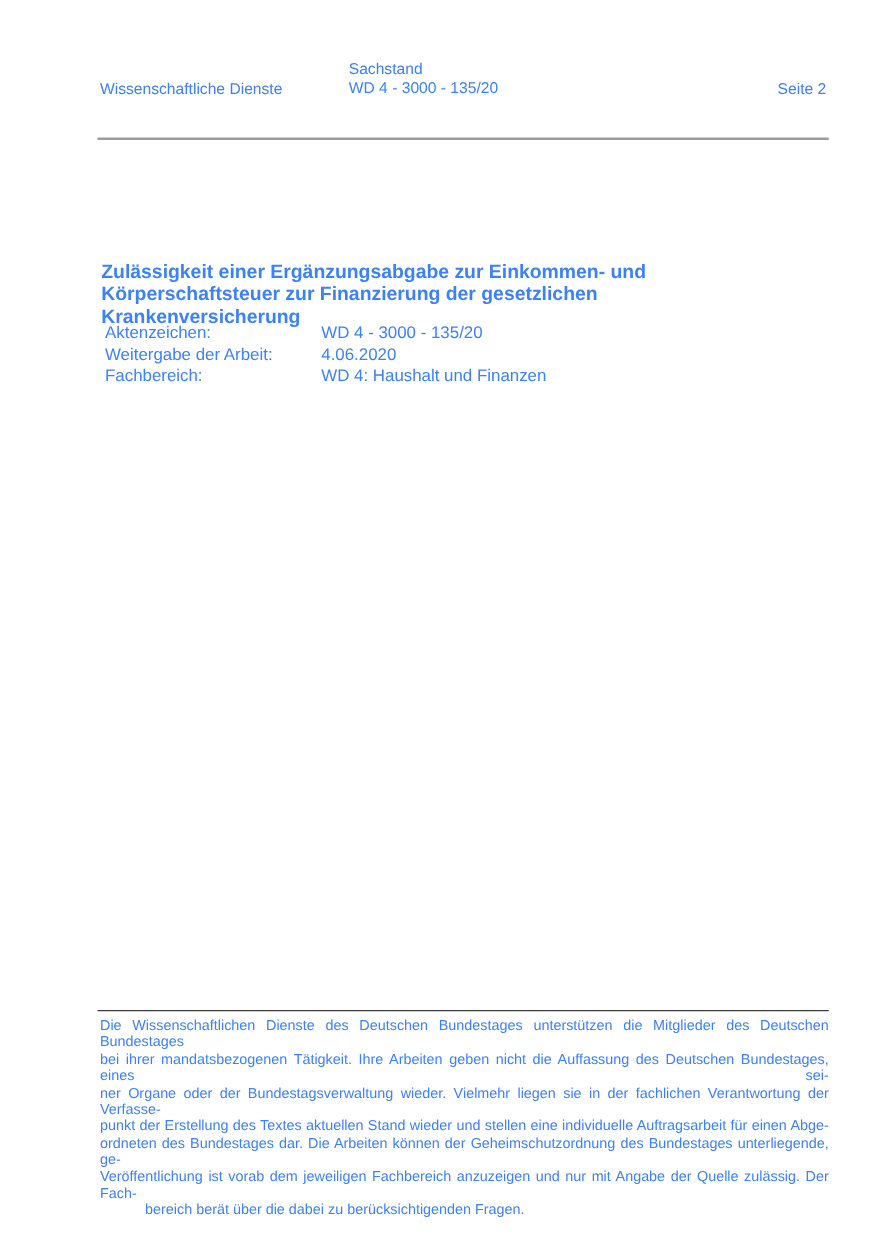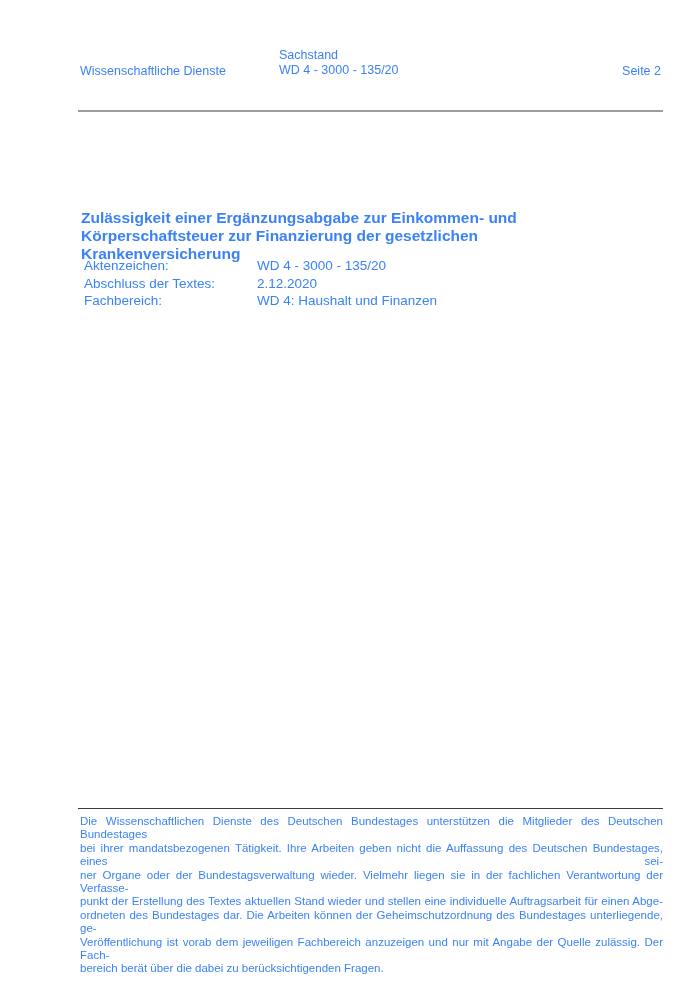--- a/index.html
+++ b/index.html
@@ -105,20 +105,21 @@
     font-size: 11.5px;
     line-height: 13.4px;
   }
   .footer-text .line {
     text-align: justify;
     text-align-last: justify;
   }
   .footer-text .line:last-child {
     text-align: justify;
     text-align-last: left;
+    margin-left: 36px;
   }
 </style>
 </head>
 <body>
 
 <div class="page">
 
   <div class="hdr-left">Wissenschaftliche Dienste</div>
 
   <div class="hdr-center">
@@ -133,22 +134,22 @@
   <div class="doc-title">Zulässigkeit einer Ergänzungsabgabe zur Einkommen- und
 Körperschaftsteuer zur Finanzierung der gesetzlichen
 Krankenversicherung</div>
 
   <div class="meta">
     <div class="meta-row">
       <div class="meta-label">Aktenzeichen:</div>
       <div class="meta-value">WD 4 - 3000 - 135/20</div>
     </div>
     <div class="meta-row">
-      <div class="meta-label">Abschluss der Textes:</div>
-      <div class="meta-value">2.12.2020</div>
+      <div class="meta-label">Weitergabe der Arbeit:</div>
+      <div class="meta-value">4.06.2020</div>
     </div>
     <div class="meta-row">
       <div class="meta-label">Fachbereich:</div>
       <div class="meta-value">WD 4: Haushalt und Finanzen</div>
     </div>
   </div>
 
   <div class="ftr-rule"></div>
 
   <div class="footer-text">

